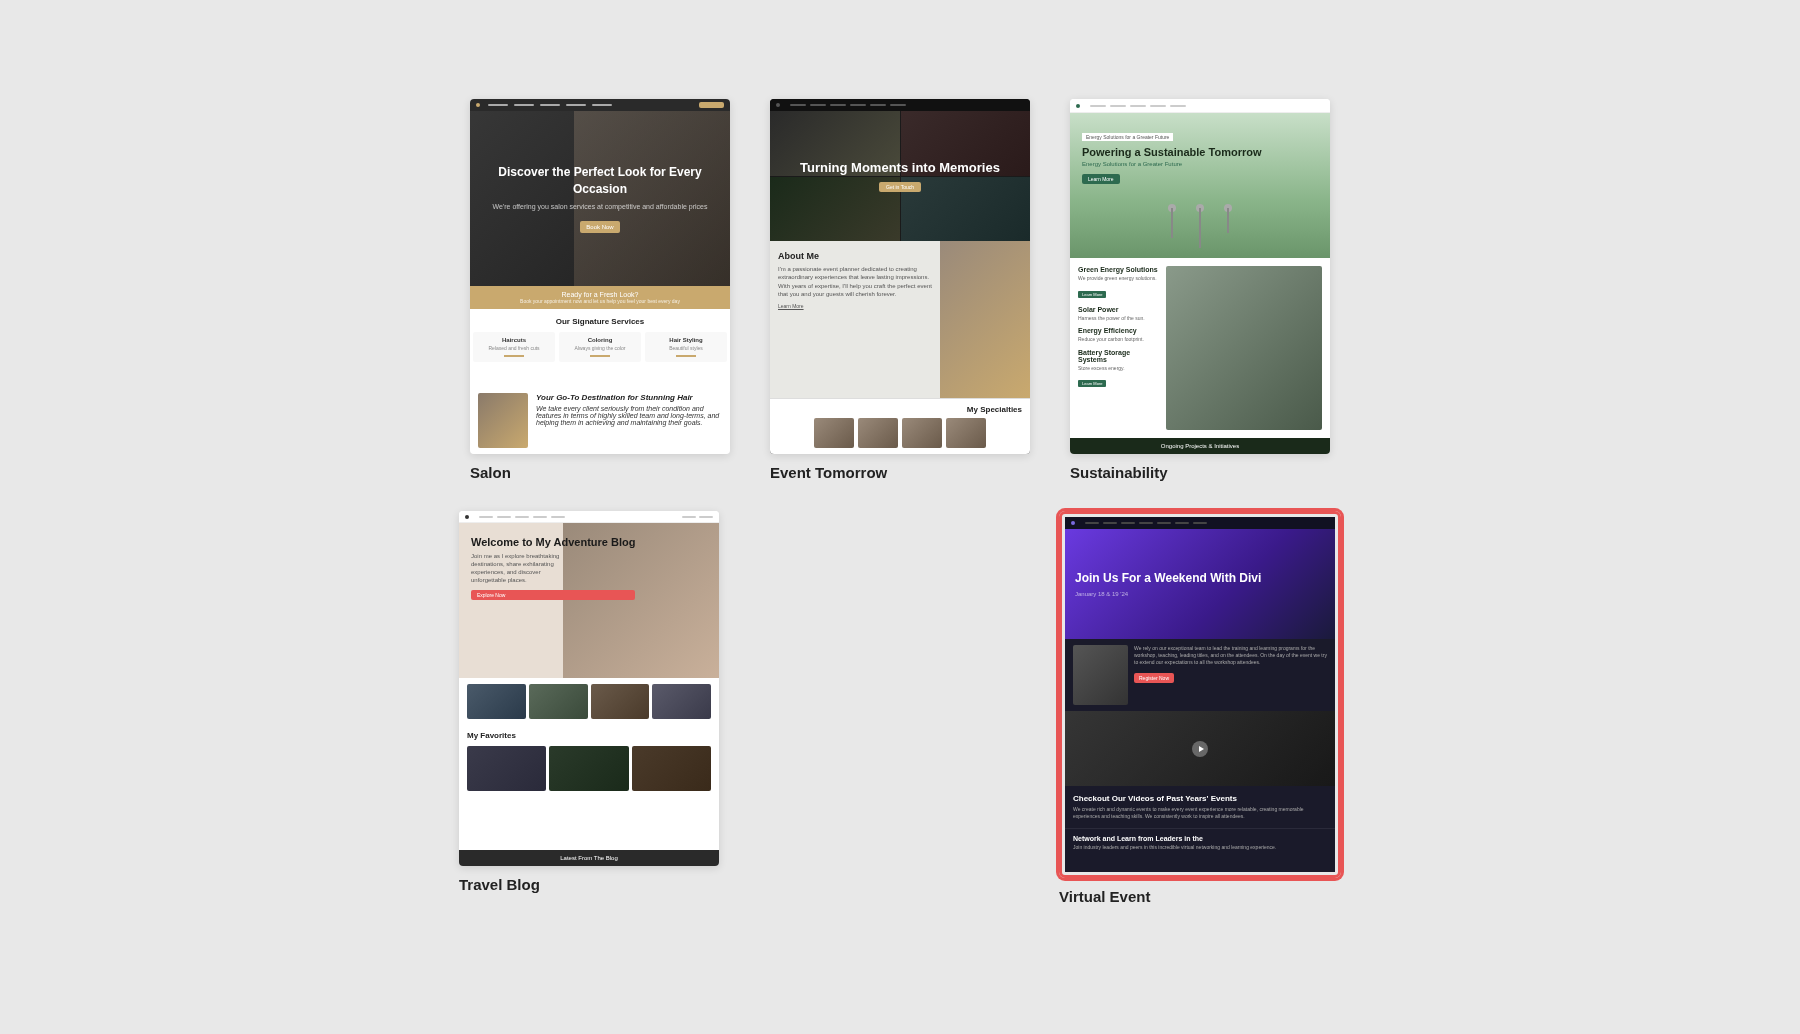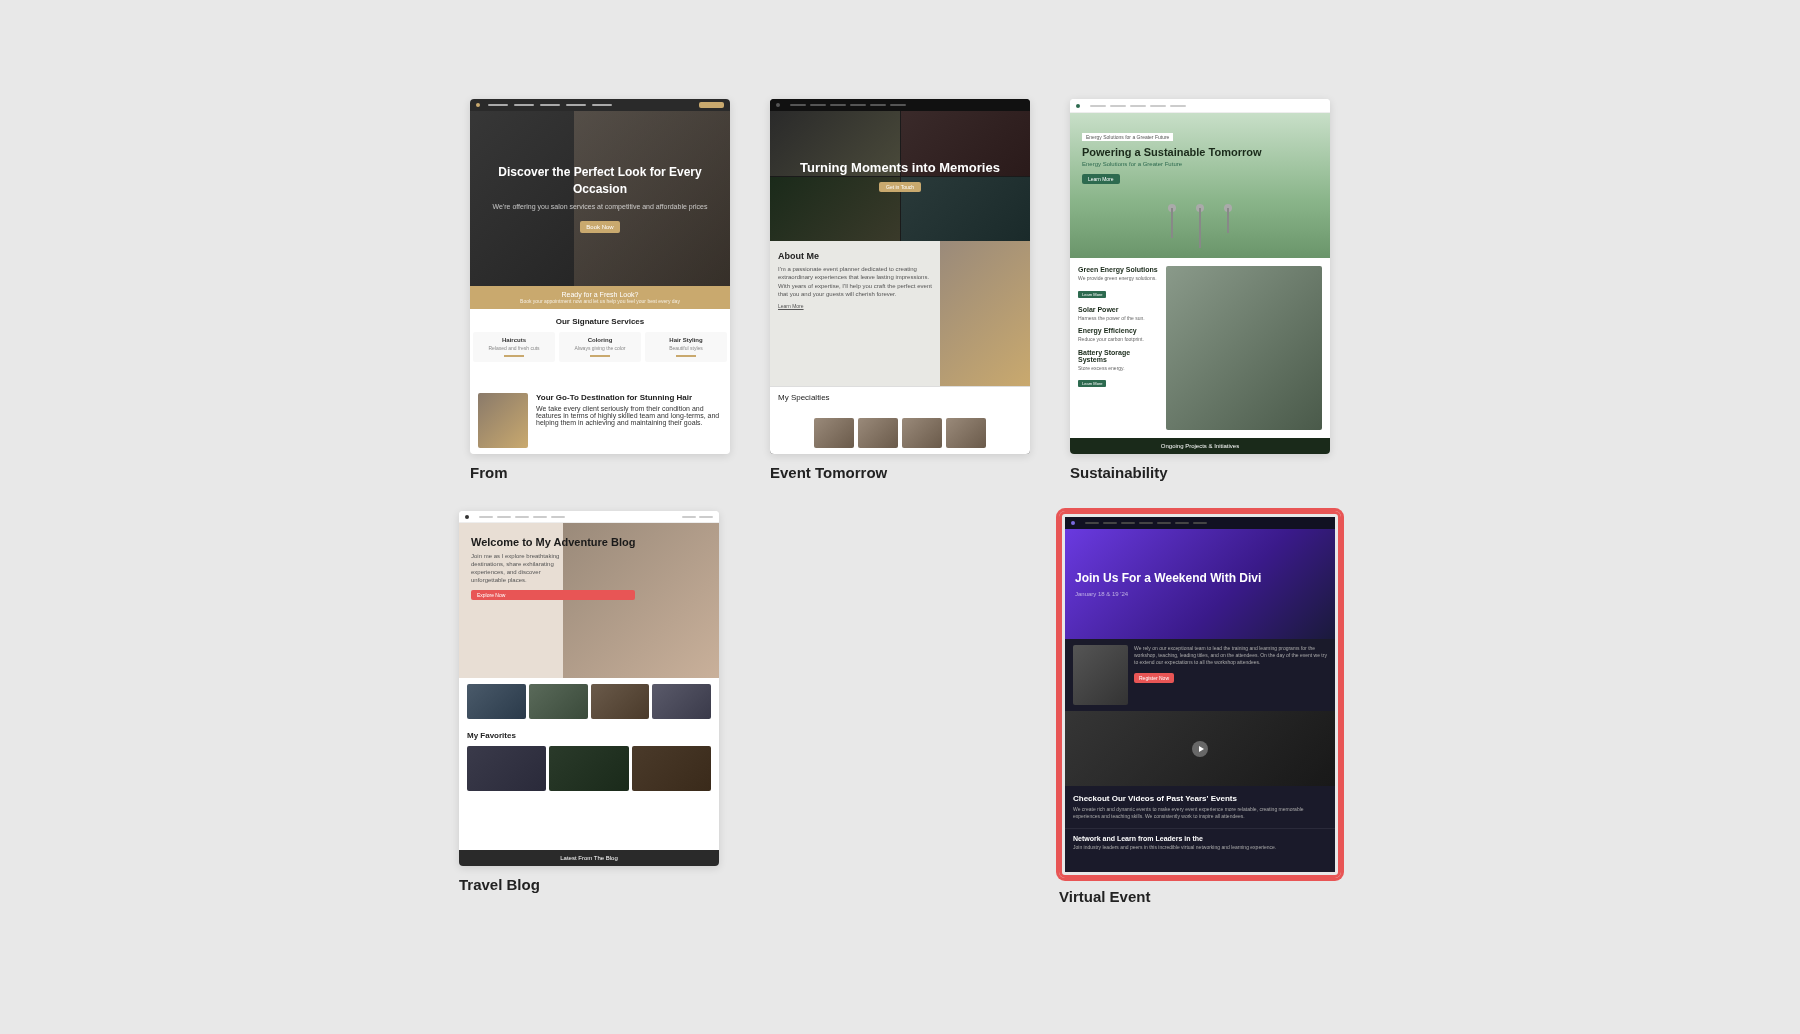--- a/index.html
+++ b/index.html
@@ -152,20 +152,21 @@
     .salon-goto-img {
       width: 50px;
       height: 55px;
       background: linear-gradient(135deg, #8a7a6a 0%, #c9a96e 100%);
       border-radius: 2px;
       flex-shrink: 0;
     }
     .salon-goto-text {
       font-size: 7px;
       color: #333;
+      font-style: italic;
     }
     .salon-goto-title {
       font-size: 8px;
       font-weight: 700;
       color: #222;
       margin-bottom: 3px;
     }
     .salon-nav {
       background: #2a2a2a;
       height: 12px;
@@ -296,24 +297,24 @@
       background: linear-gradient(135deg, #9a8a7a 0%, #c9a96e 100%);
       flex-shrink: 0;
     }
     .event-specialties {
       background: #fff;
       padding: 6px 8px;
       border-top: 1px solid #ddd;
     }
     .event-spec-title {
       font-size: 8px;
-      font-weight: 400;
+      font-weight: 700;
       color: #222;
-      text-align: left;
-      margin-bottom: 16px;
+      text-align: right;
+      margin-bottom: 4px;
     }
     .event-spec-row {
       display: flex;
       gap: 4px;
       justify-content: center;
     }
     .event-spec-item {
       width: 40px;
       height: 30px;
       background: linear-gradient(135deg, #9a8a7a 0%, #6a5a4a 100%);
@@ -769,21 +770,21 @@
 
           <div class="salon-goto">
             <div class="salon-goto-img"></div>
             <div class="salon-goto-text">
               <div class="salon-goto-title">Your Go-To Destination for Stunning Hair</div>
               <div>We take every client seriously from their condition and features in terms of highly skilled team and long-terms, and helping them in achieving and maintaining their goals.</div>
             </div>
           </div>
         </div>
       </div>
-      <div class="card-label">From</div>
+      <div class="card-label">Salon</div>
     </div>
 
     <div class="card">
       <div class="card-thumbnail">
         <div class="event-thumb">
 
           <div class="event-nav">
             <div class="event-nav-dot"></div>
             <div class="event-nav-links">
               <div class="event-nav-link"></div>

